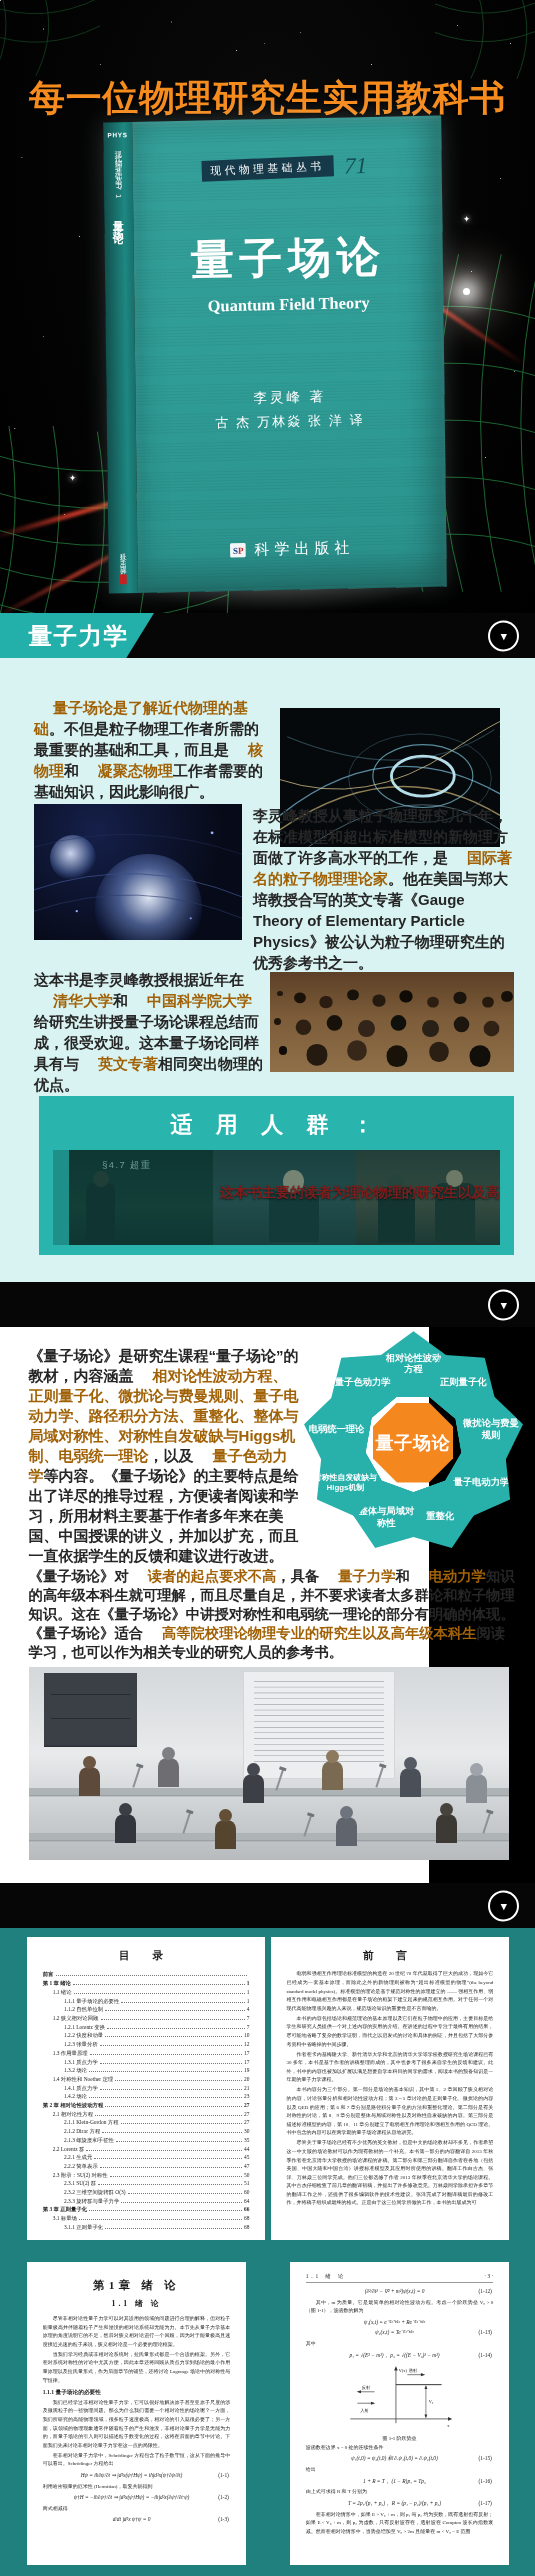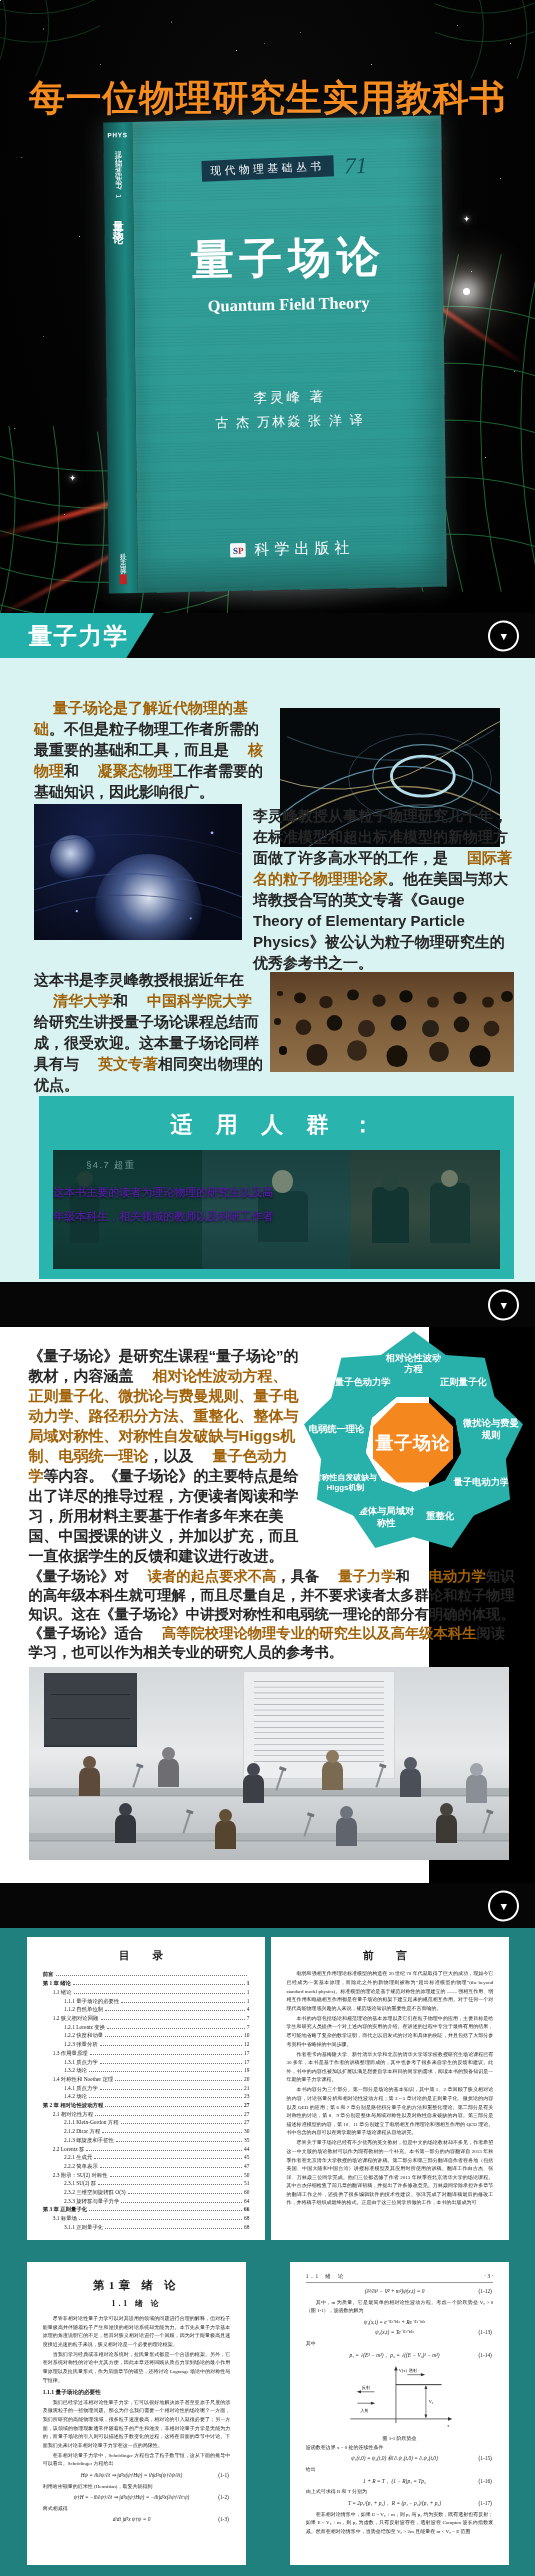--- a/index.html
+++ b/index.html
@@ -95,32 +95,32 @@
   .crowd, .crowd2, .crowd3{color:transparent;}
   .crowd{box-shadow:20px 4.3px 0 2.9px #1a1209,46px 8.6px 0 3.6px #2a1c10,73px 1.4px 0 2.9px #16110a,99px 7.1px 0 3.6px #241a10,
     126px 2.9px 0 3.6px #0f0c08,153px 8.6px 0 2.9px #2c1f12,180px 4.3px 0 3.6px #1b140c,208px 8.6px 0 2.9px #26190e,227px 2.9px 0 2.9px #141009;}
   .crowd2{position:absolute;left:4.3px;top:46px;width:7.1px;height:7.1px;border-radius:50%;background:#1d140c;
     box-shadow:26px 5.7px 0 4.3px #2d2012,57px 1.4px 0 4.3px #171209,89px 7.1px 0 5px #33241a,121px 1.4px 0 4.3px #10100c,
     153px 7.1px 0 5px #292017,184px 2.9px 0 4.3px #1c160e,214px 7.1px 0 4.3px #2f2114;}
   .crowd3{position:absolute;left:8.6px;top:74px;width:8.6px;height:8.6px;border-radius:50%;background:#0e0b08;
     box-shadow:34px 4.3px 0 6.4px #241a10,74px 0px 0 5.7px #362718,114px 5.7px 0 6.4px #191209,156px 1.4px 0 5.7px #2b1e12,197px 5.7px 0 6.4px #120e09;}
 
   
-  .audience{position:absolute;left:39px;top:438px;width:475px;height:183px;background:#2ab4ae;}
+  .audience{position:absolute;left:39px;top:438px;width:475px;height:159px;background:#2ab4ae;}
   .aud-title{margin:0;padding-top:14.3px;text-align:center;color:#fff;font-size:22px;font-weight:bold;letter-spacing:8.6px;}
   .aud-strip{position:absolute;left:14.3px;top:54px;right:14.3px;bottom:10px;display:flex;overflow:hidden;}
   .aud-p{flex:1;position:relative;}
-  .aud-p1{background:linear-gradient(180deg,#0c1410 0%,#15231b 60%,#0d130f 100%);}
+  .aud-p1{background:linear-gradient(180deg,#0c1410 0%,#15231b 60%,#0d130f 100%);margin-left:16px;}
   .aud-p2{background:linear-gradient(180deg,#20282a 0%,#2e3b3c 55%,#1c2425 100%);}
   .aud-p3{background:linear-gradient(180deg,#30241c 0%,#50392a 55%,#241a13 100%);}
   .chalk{position:absolute;left:33px;top:8.6px;color:#cfe6d8;font-size:9.3px;letter-spacing:1.4px;opacity:.85;}
   .sil{position:absolute;border-radius:7.1px 7.1px 0 0;}
   .sil-head{position:absolute;border-radius:50%;}
   .aud-ov{position:absolute;left:14.3px;top:54px;right:14.3px;bottom:10px;background:rgba(17,98,94,.45);}
-  .aud-cap{position:absolute;left:14.3px;right:14.3px;top:84px;text-align:left;color:#4c1d95;font-size:11px;font-weight:bold;line-height:24px;text-shadow:0 0.7px 2.1px rgba(0,0,0,.6);}
+  .aud-cap{position:absolute;left:14.3px;right:14.3px;top:84px;text-align:right;color:#7f1d1d;font-size:14px;font-weight:bold;line-height:24px;text-shadow:0 0.7px 2.1px rgba(0,0,0,.6);}
 
   
   .sec2{position:absolute;left:0;top:1327px;width:429px;height:556px;background:#ffffff;}
   .introP1{position:absolute;left:28.6px;top:18.6px;width:270px;font-size:15px;line-height:20px;}
   .introP2{position:absolute;left:28.6px;top:240px;width:488px;font-size:14.3px;line-height:19px;}
   .diagram{position:absolute;left:298px;top:8.6px;width:230px;height:214px;}
   .petal{position:absolute;width:69px;height:66px;background:#28b0ab;display:flex;align-items:center;justify-content:center;
     clip-path:polygon(50% 0,100% 38%,82% 100%,18% 100%,0 38%);}
   .petal>span{color:#fff;font-weight:bold;font-size:9.3px;line-height:1.2;text-align:center;padding:1.4px 2.9px;display:block;}
   .petal:nth-of-type(1){left:81px;top:-4.3px;transform:rotate(0deg);}
@@ -327,21 +327,20 @@
         <div class="aud-p aud-p3">
           <span class="sil" style="left:21.4px;top:37px;width:37px;height:56px;background:#14110d;"></span>
           <span class="sil-head" style="left:31px;top:24px;width:17px;height:17px;background:#3a2c22;"></span>
           <span class="sil" style="left:79px;top:33px;width:40px;height:60px;background:#1c1712;"></span>
           <span class="sil-head" style="left:90px;top:20px;width:17px;height:17px;background:#b98f6f;"></span>
         </div>
       </div>
       <div class="aud-ov"></div>
       <div class="aud-cap">
         <div>这本书主要的读者为理论物理的研究生以及高</div>
-        <div>年级本科生，相关领域的教师以及科研工作者</div>
       </div>
     </div>
   </section>
 
   <header class="band hdr2">
     <div class="band-arrow">
       <span>▼</span>
     </div>
   </header>
 

